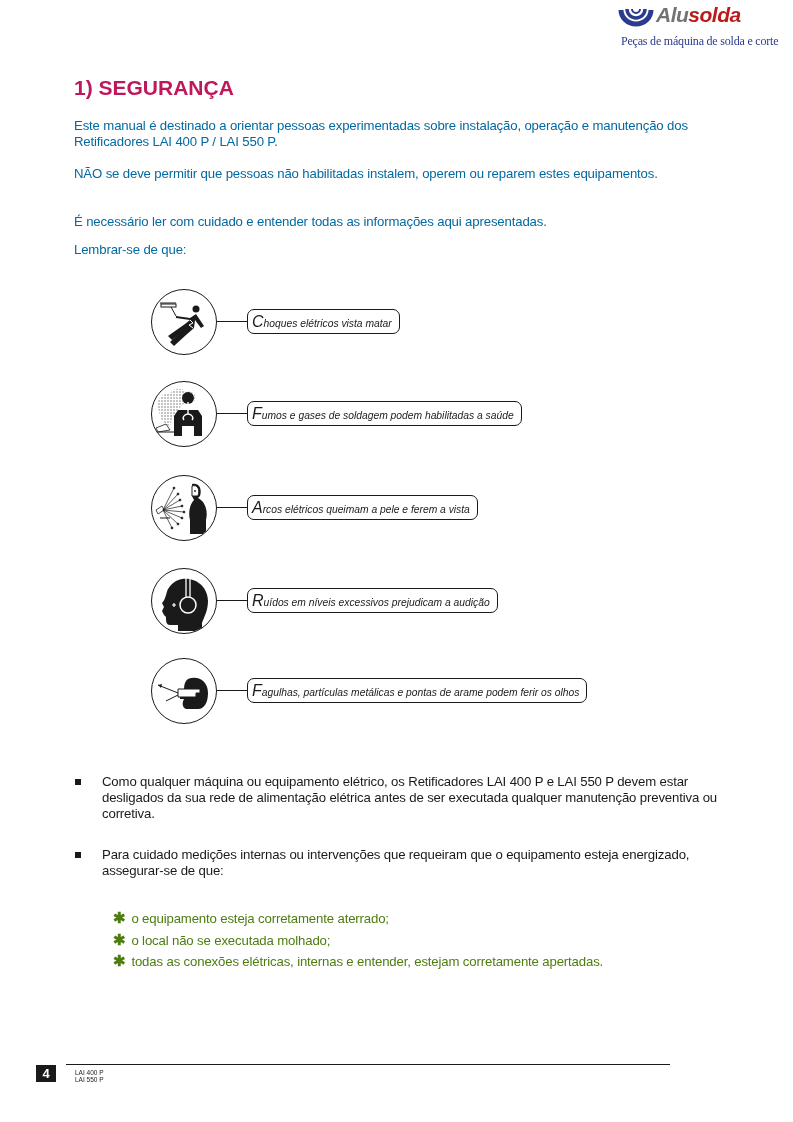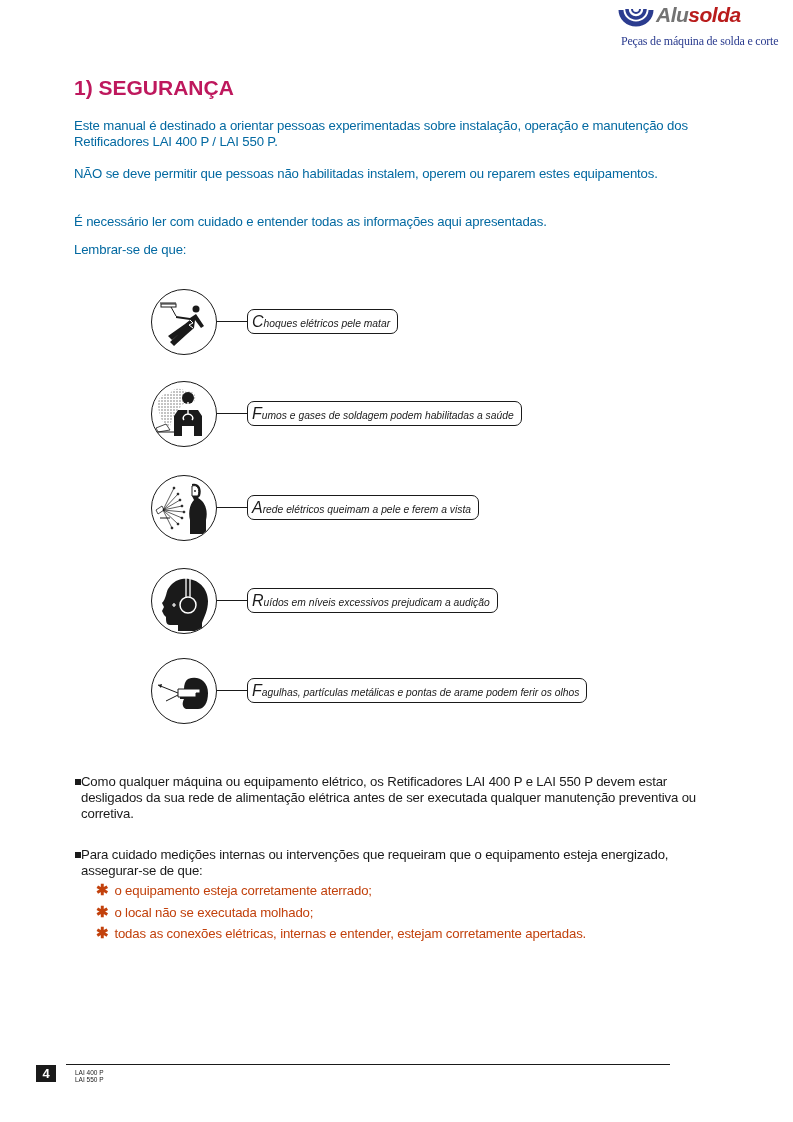--- a/index.html
+++ b/index.html
@@ -39,25 +39,25 @@
 
   .h1 { top: 289px; }
   .h2 { top: 381px; }
   .h3 { top: 475px; }
   .h4 { top: 568px; }
   .h5 { top: 658px; }
 
   
   .bullet { position: absolute; left: 74px; font-size: 13.2px; line-height: 16px; color: #1a1a1a; letter-spacing: -0.15px; }
   .bullet .sq { position: absolute; left: 1px; top: 5px; width: 6px; height: 6px; background: #1a1a1a; }
-  .bullet .txt { margin-left: 7px; display: block; width: 645px; }
+  .bullet .txt { margin-left: 28px; display: block; width: 645px; }
   .b1 { top: 774px; }
   .b2 { top: 847px; }
 
-  .sub { position: absolute; left: 96px; font-size: 13.2px; line-height: 16px; color: #c2410c; letter-spacing: -0.15px; }
+  .sub { position: absolute; left: 113px; font-size: 13.2px; line-height: 16px; color: #4d7c0f; letter-spacing: -0.15px; margin-top: 28px; }
   .sub .star { font-weight: bold; font-size: 15px; margin-right: 6px; }
   .s1 { top: 882px; }
   .s2 { top: 904px; }
   .s3 { top: 925px; }
 
   
   .page-num { position: absolute; left: 36px; top: 1065px; width: 20px; height: 17px; background: #1a1a1a;
               color: #fff; font-weight: bold; font-size: 13px; text-align: center; line-height: 17px; }
   .footer-rule { position: absolute; left: 66px; top: 1064px; width: 604px; height: 0; border-top: 1px solid #1a1a1a; }
   .footer-model { position: absolute; left: 75px; font-size: 6.5px; line-height: 7px; color: #1a1a1a; }
@@ -89,21 +89,21 @@
     <svg width="64" height="64" viewBox="0 0 64 64">
       <rect x="9" y="14" width="15" height="3" fill="none" stroke="#1a1a1a" stroke-width="1"></rect>
       <line x1="8" y1="13" x2="24" y2="13" stroke="#1a1a1a" stroke-width="1"></line>
       <line x1="19" y1="17" x2="24" y2="26" stroke="#1a1a1a" stroke-width="1"></line>
       <circle cx="44" cy="19" r="3.5" fill="#1a1a1a"></circle>
       <path d="M24 26 L38 28 L44 24 L52 36 L49 38 L43 30 L42 38 L34 45 L22 56 L18 52 L28 43 L20 50 L16 46 L33 34 L38 30 L24 28 Z" fill="#1a1a1a"></path>
       <path d="M38 30 L41 33 L37 35 L41 38" fill="none" stroke="#fff" stroke-width="1"></path>
     </svg>
   </div>
   <div class="connector"></div>
-  <div class="box"><span class="cap">C</span><span>hoques elétricos pele matar</span></div>
+  <div class="box"><span class="cap">C</span><span>hoques elétricos vista matar</span></div>
 </div>
 
 <div class="hazard h2">
   <div class="circle">
     <svg width="64" height="64" viewBox="0 0 64 64">
       <defs>
         <pattern id="dots" width="3" height="3" patternUnits="userSpaceOnUse">
           <circle cx="1" cy="1" r="0.8" fill="#777"></circle>
         </pattern>
       </defs>
@@ -141,21 +141,21 @@
           <circle cx="26" cy="48" r="1"></circle>
         <line x1="11" y1="34" x2="20" y2="52"></line>
           <circle cx="20" cy="52" r="1"></circle>
       </g>
       <path d="M40 8 C48 6 50 14 48 20 L46 22 C54 26 56 36 54 44 L54 58 L38 58 L38 44 C36 36 38 28 42 24 L40 20 Z" fill="#1a1a1a"></path>
       <path d="M40 10 C46 8 48 14 46 20 L40 20 Z" fill="#fff" stroke="#1a1a1a" stroke-width="1"></path>
       <circle cx="43" cy="15" r="0.9" fill="#1a1a1a"></circle>
     </svg>
   </div>
   <div class="connector"></div>
-  <div class="box"><span class="cap">A</span><span>rede elétricos queimam a pele e ferem a vista</span></div>
+  <div class="box"><span class="cap">A</span><span>rcos elétricos queimam a pele e ferem a vista</span></div>
 </div>
 
 <div class="hazard h4">
   <div class="circle">
     <svg width="64" height="64" viewBox="0 0 64 64">
       <path d="M30 10 C44 8 56 18 56 32 C56 42 52 48 50 54 L50 62 L26 62 L26 56 L18 56 C14 56 14 52 14 48 L12 46 L10 42 L12 38 L10 34 C14 30 14 24 16 20 C20 14 24 11 30 10 Z" fill="#1a1a1a"></path>
       <circle cx="36" cy="36" r="8" fill="none" stroke="#fff" stroke-width="1.5"></circle>
       <path d="M34 28 L34 8 M38 28 L38 8" stroke="#fff" stroke-width="1.3"></path>
       <line x1="20" y1="36" x2="24" y2="36" stroke="#fff" stroke-width="1.2"></line>
       <line x1="22" y1="34" x2="22" y2="38" stroke="#fff" stroke-width="1.2"></line>

